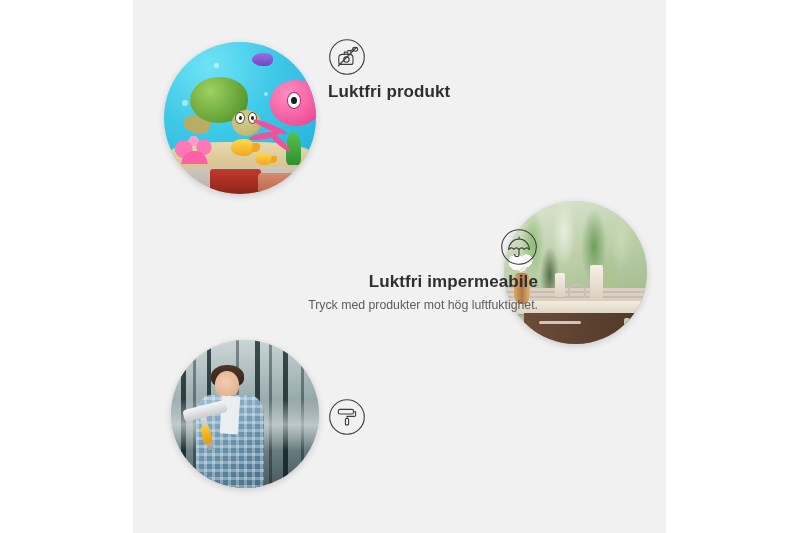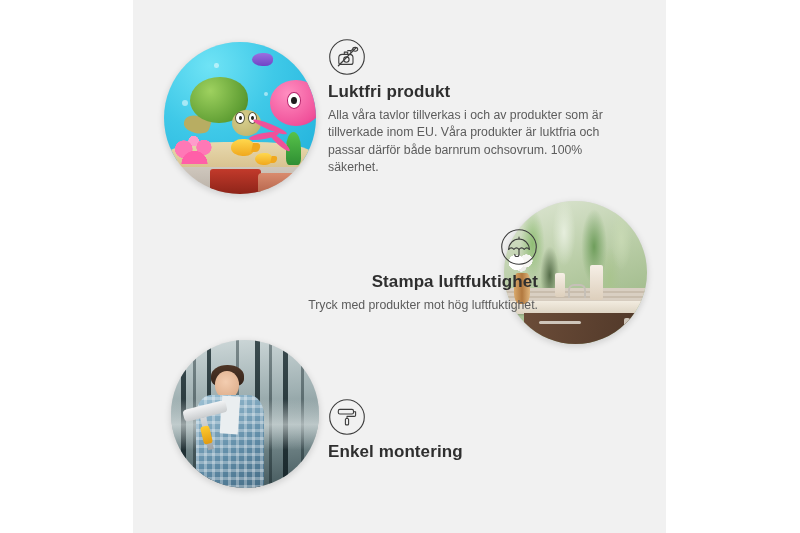--- a/index.html
+++ b/index.html
@@ -364,43 +364,41 @@
           <path d="M14.2 16.4 h7.4 a3.4 3.4 0 0 1 3.4 3.4 v4.6 a2 2 0 0 1 -2 2 h-10.2 a2 2 0 0 1 -2 -2 v-4.6 a3.4 3.4 0 0 1 3.4 -3.4 z"></path>
           <path d="M16.3 16.4 v-2.3 h3.4 v2.3"></path>
           <path d="M19.7 12.6 h3.2 v2.1"></path>
           <path d="M22.9 12.6 l2.3 -1.6"></path>
           <ellipse cx="27.2" cy="11.3" rx="2.5" ry="1.9"></ellipse>
           <circle cx="18.4" cy="21.6" r="2.7"></circle>
           <line x1="10.4" y1="27.8" x2="28.2" y2="9.6" stroke-width="1.3"></line>
         </svg>
       </div>
       <h2>Luktfri produkt</h2>
-      <p>Alla våra tavlor tillverkas i och av produkter som är tillverkade inom EU. Våra produkter är luktfria och passar därför både barnrum ochsovrum. 100% säkerhet.</p>
     </div>
 
     <div class="feature" id="feature-water">
       <div class="icon-wrap">
         <svg class="icon-circle" width="38" height="38" viewBox="0 0 38 38" fill="none" stroke="#3d3d3d" stroke-width="1.1" stroke-linecap="round" stroke-linejoin="round">
           <circle cx="19" cy="19" r="17.3"></circle>
           <path d="M8.7 21.3 a10.3 10.3 0 0 1 20.6 0"></path>
           <path d="M8.7 21.3 q2.6 -2.9 5.2 0 q2.6 -2.9 5.1 0 q2.6 -2.9 5.2 0 q2.6 -2.9 5.1 0"></path>
           <line x1="19" y1="10.9" x2="19" y2="9.1"></line>
           <path d="M19 21.3 v5.1 a2.1 2.1 0 0 1 -4.2 0"></path>
         </svg>
       </div>
-      <h2>Stampa luftfuktighet</h2>
+      <h2>Luktfri impermeabile</h2>
       <p>Tryck med produkter mot hög luftfuktighet.</p>
     </div>
 
     <div class="feature" id="feature-mount">
       <div class="icon-wrap">
         <svg class="icon-circle" width="38" height="38" viewBox="0 0 38 38" fill="none" stroke="#3d3d3d" stroke-width="1.1" stroke-linecap="round" stroke-linejoin="round">
           <circle cx="19" cy="19" r="17.3"></circle>
           <rect x="10.3" y="11.4" width="15.2" height="4.6" rx="1.5"></rect>
           <path d="M25.5 13.7 h2.1 v3.5 a1.2 1.2 0 0 1 -1.2 1.2 h-7.4 v2.1"></path>
           <rect x="17.4" y="20.5" width="3.2" height="6.4" rx="1"></rect>
         </svg>
       </div>
-      <h2>Enkel montering</h2>
     </div>
 
   </div>
 </div>
 
 </body></html>

